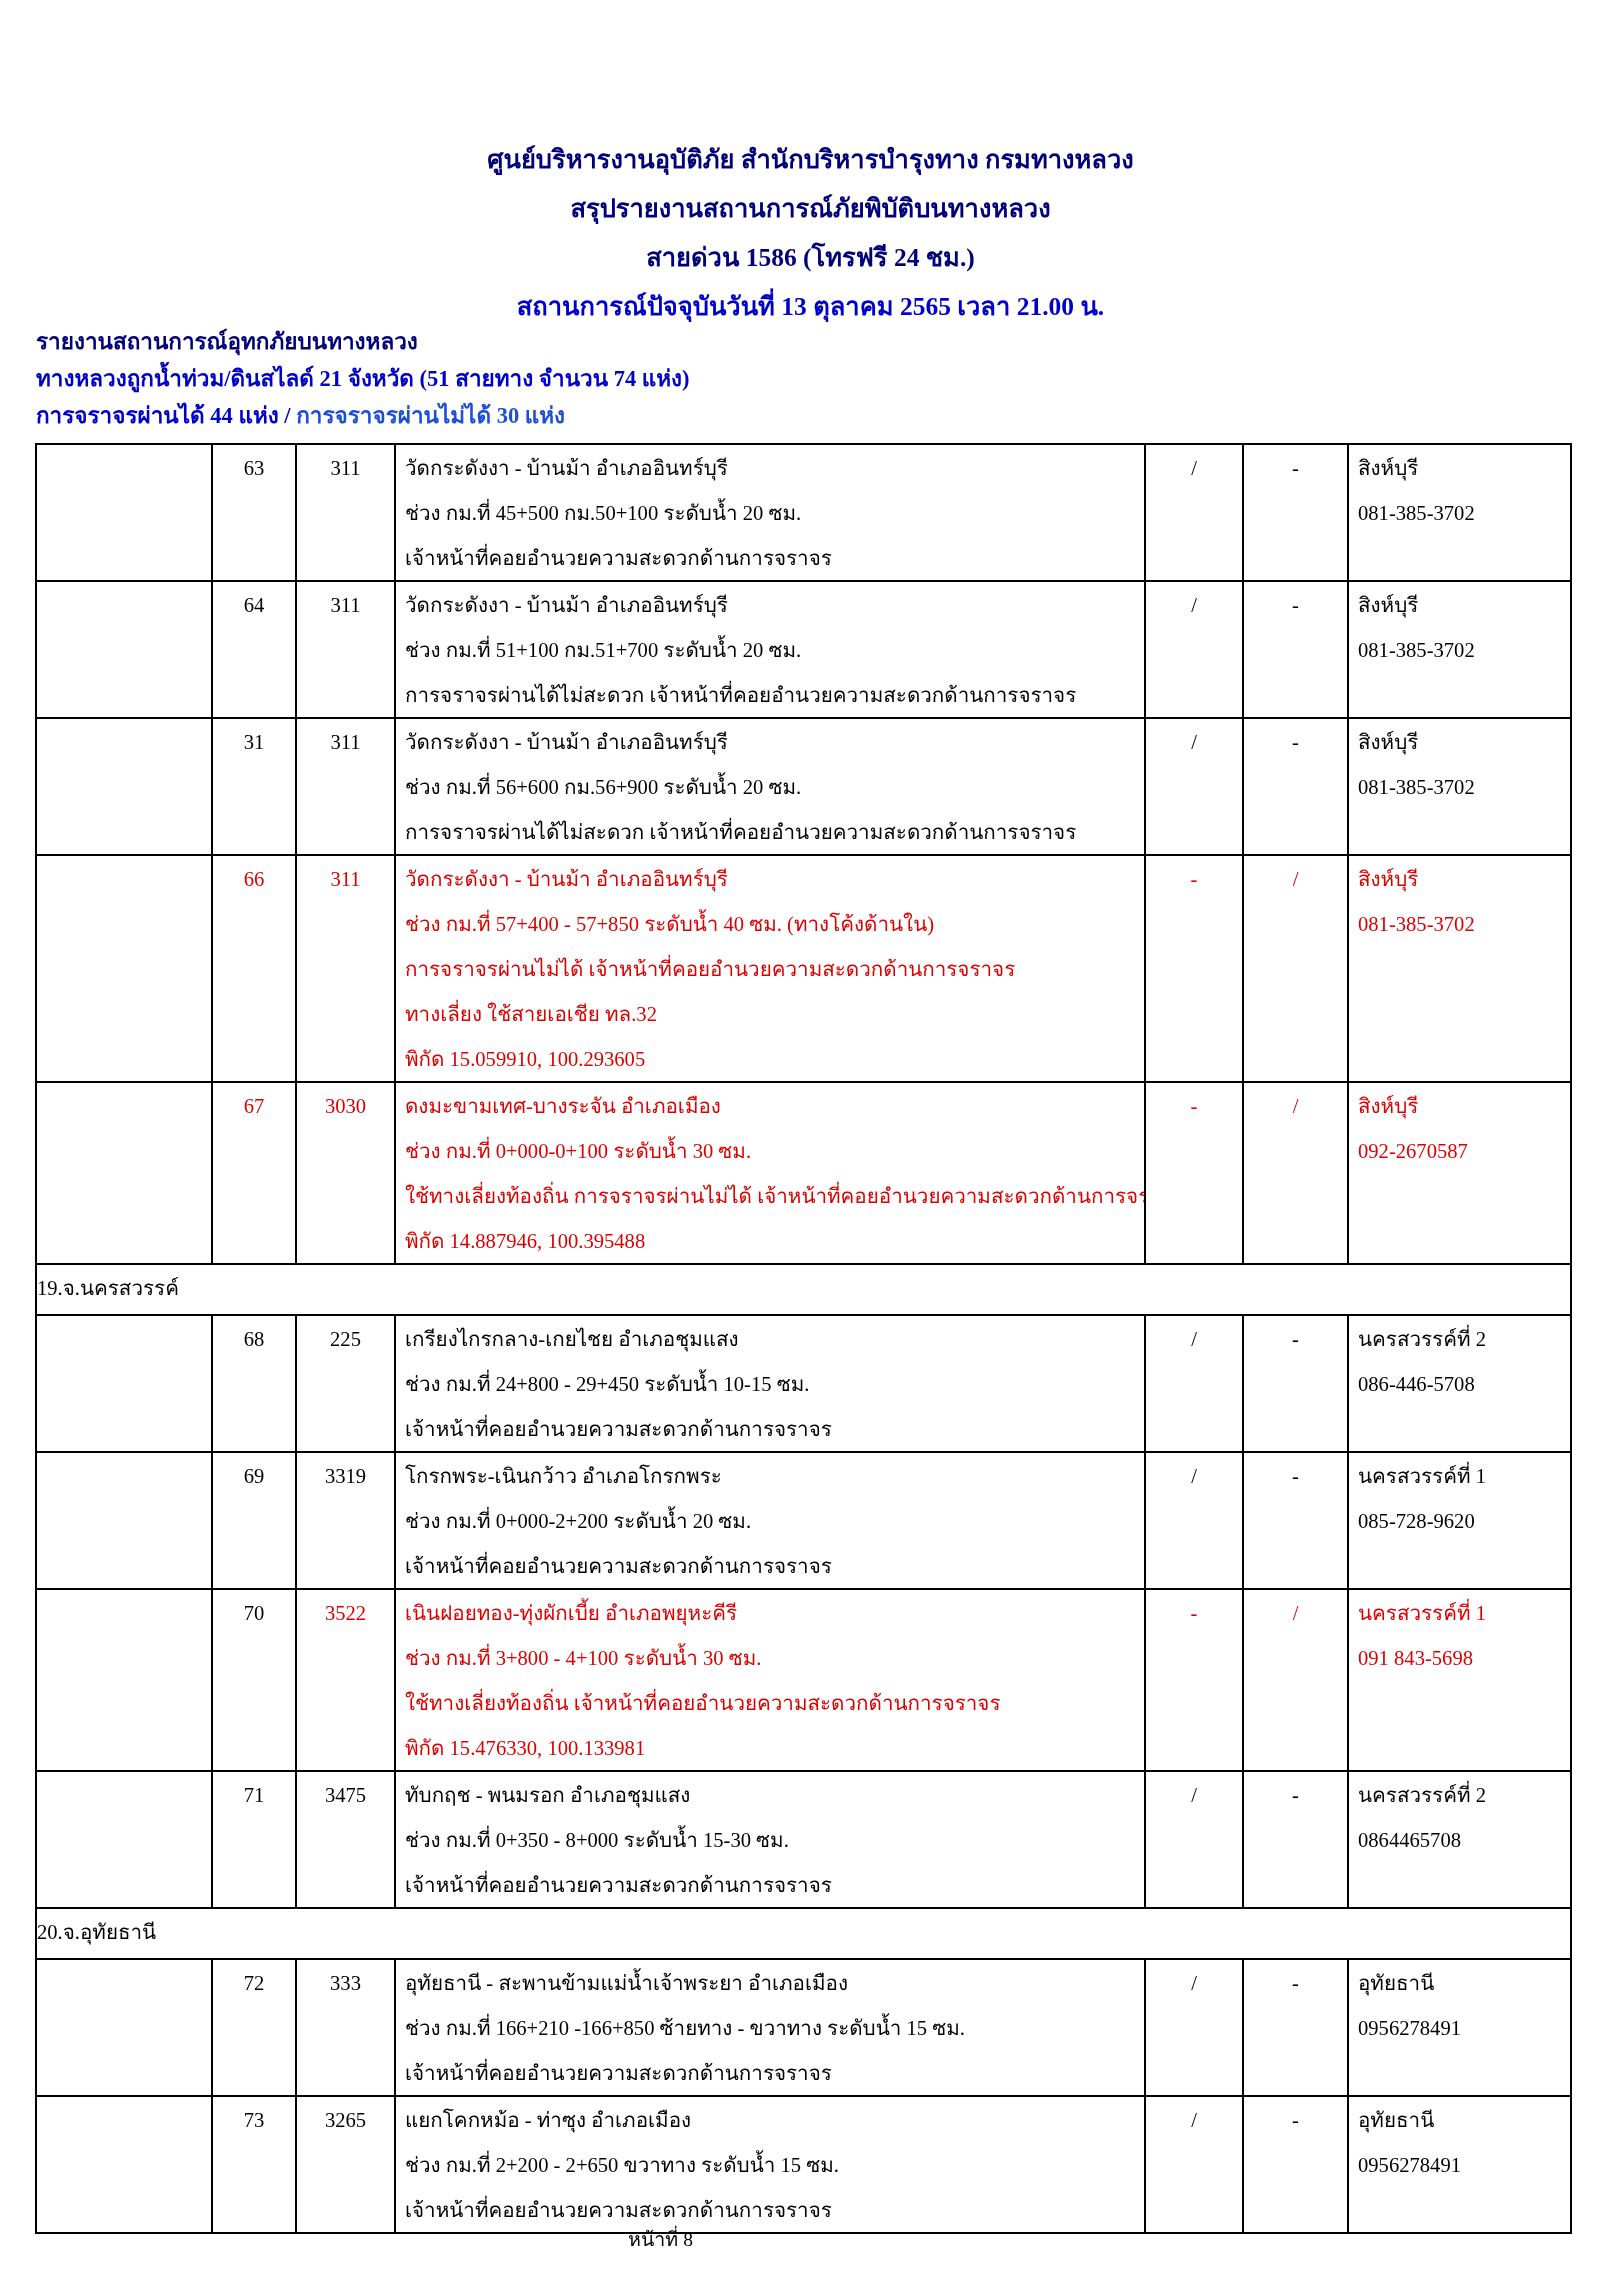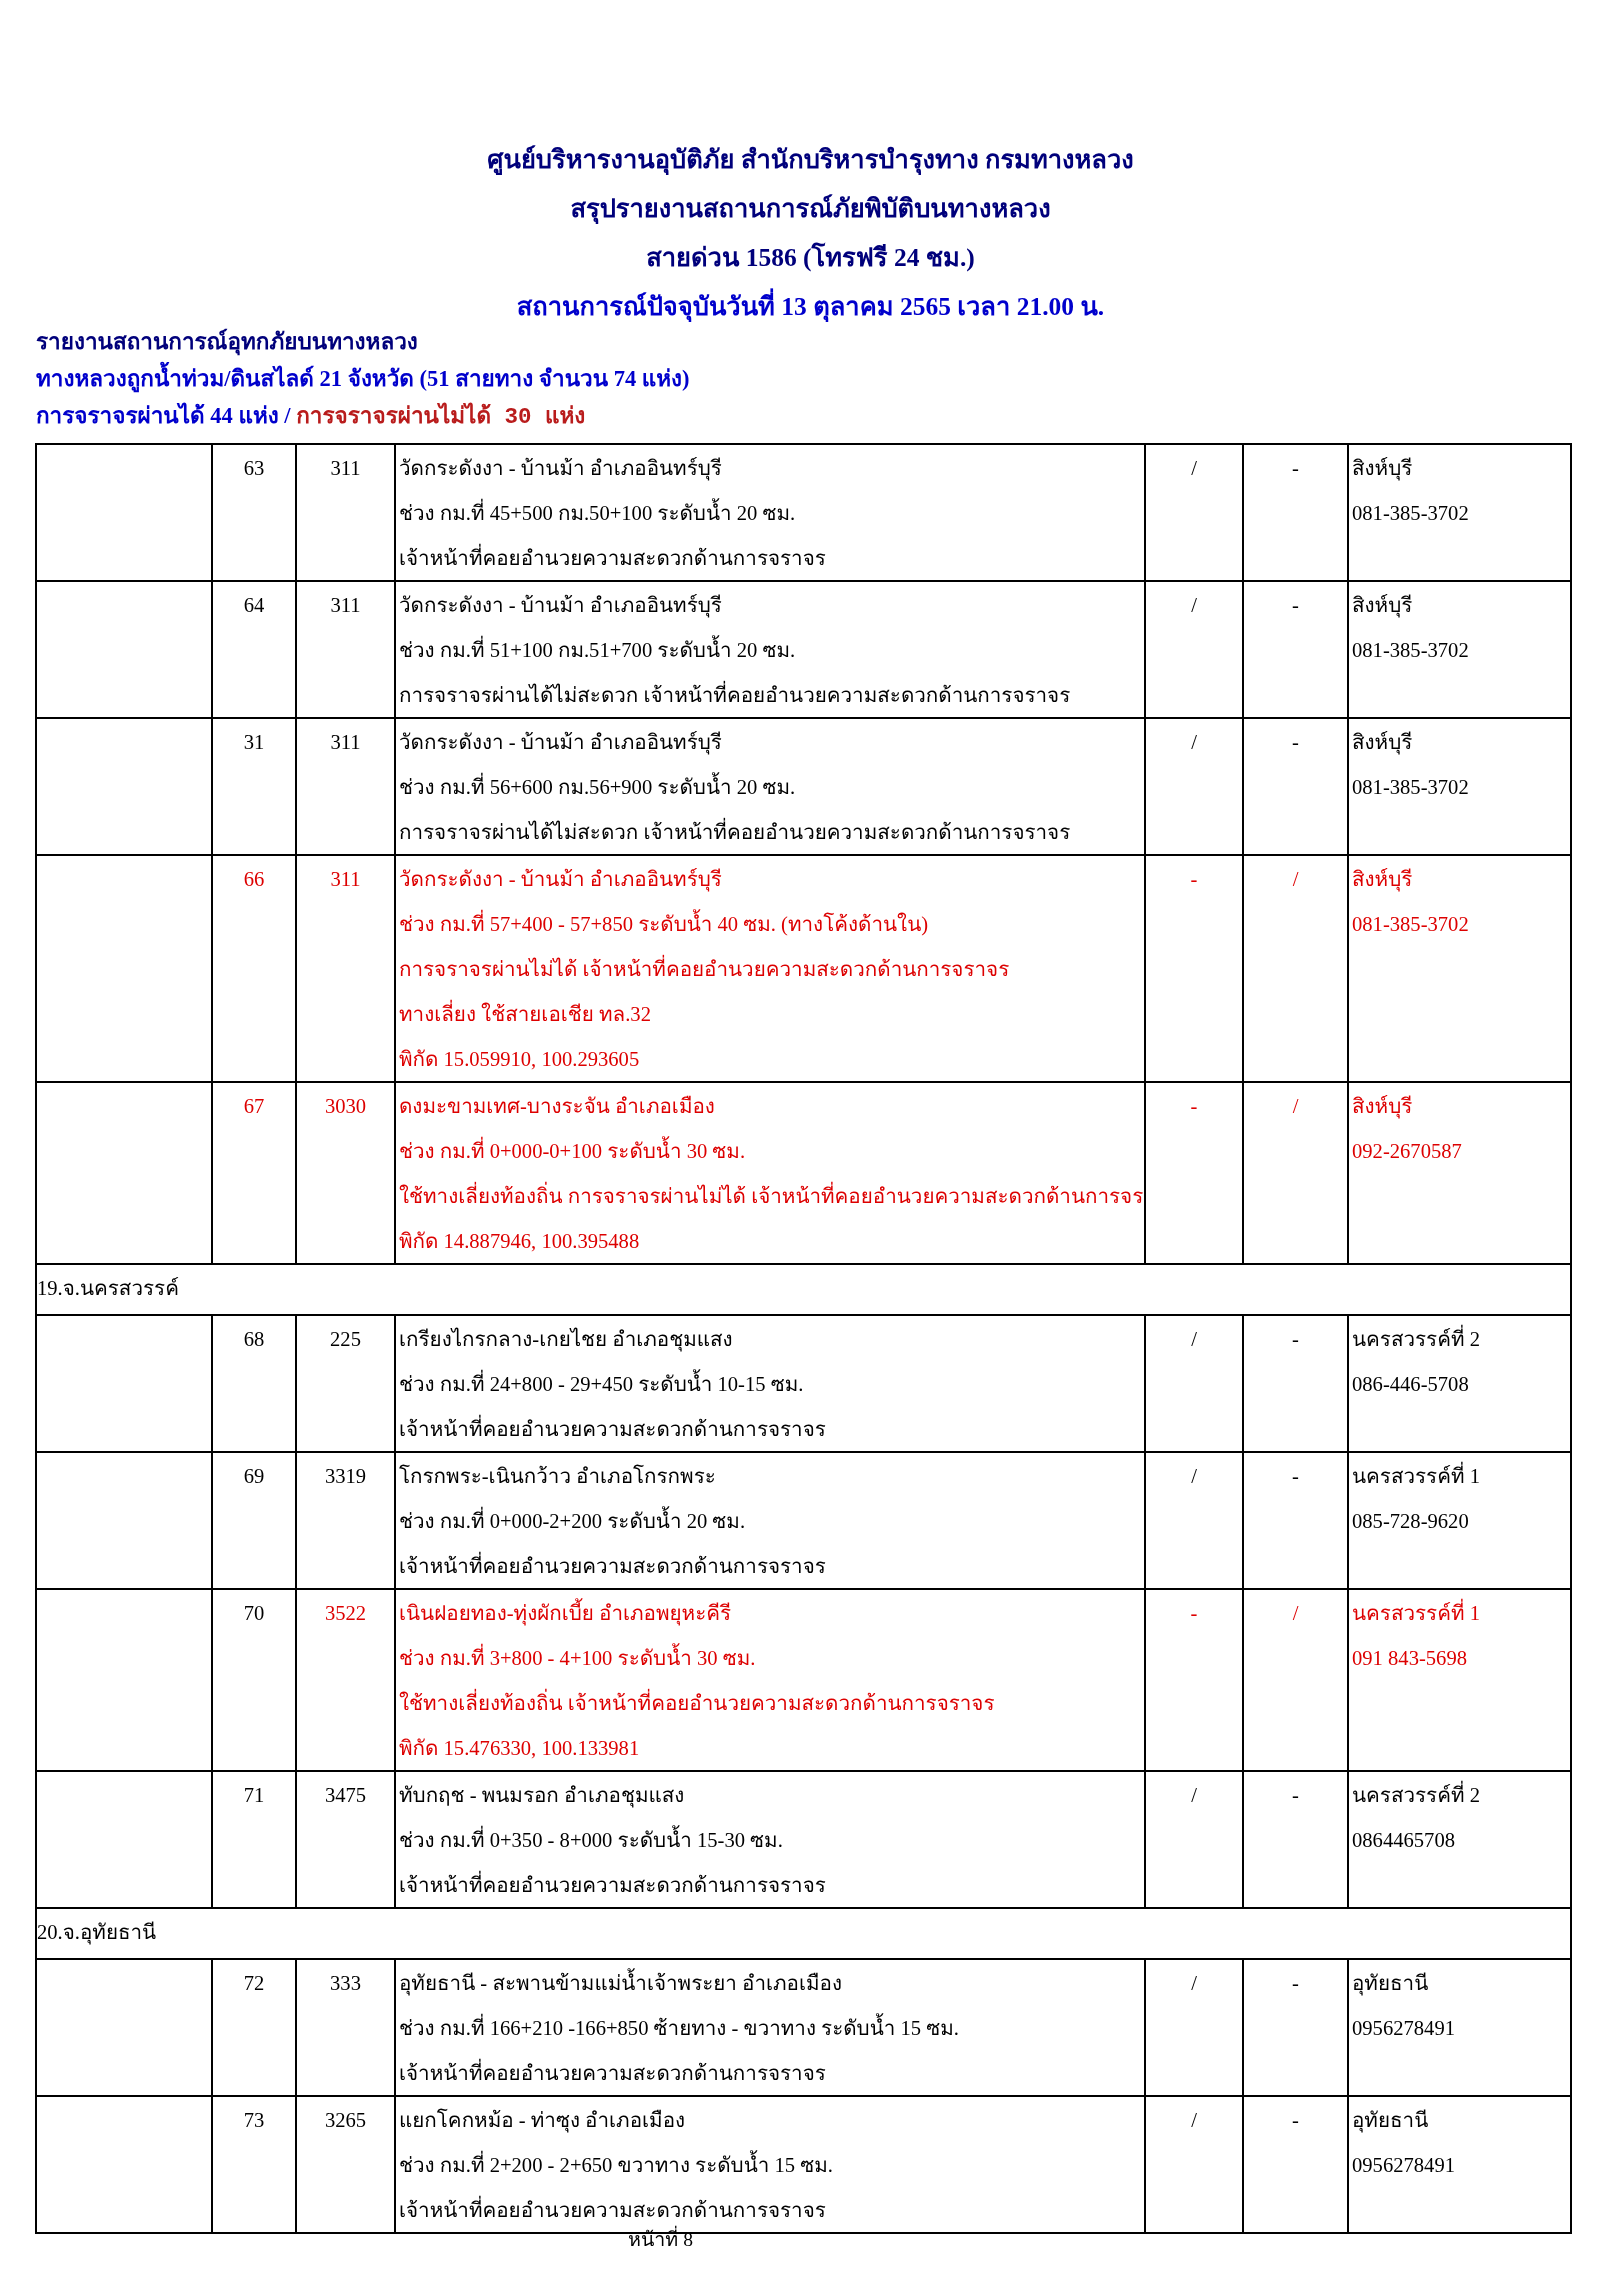--- a/index.html
+++ b/index.html
@@ -8,39 +8,39 @@
     width:1621px;height:2293px;
     background:#ffffff;
     font-family:"Liberation Serif","DejaVu Serif",serif;
     color:#000000;
     overflow:hidden;
   }
   .doc-header{position:absolute;top:135px;left:0;width:1621px;text-align:center;}
   .doc-header div{line-height:49px;font-weight:bold;font-size:25.5px;}
   .navy{color:#00007b;}
   .blue{color:#0000cc;}
-  .red-text{color:#b91c1c;font-family:Liberation Mono, monospace;}
+  .red-text{color:#1d4ed8;}
   .intro{position:absolute;top:323px;left:36px;width:1549px;}
   .intro div{line-height:37px;font-weight:bold;font-size:22.5px;}
   table.report{
     position:absolute;left:35px;top:443px;
     width:1536px;table-layout:fixed;
     border-collapse:collapse;
   }
   table.report td{
     border-left:2px solid #000;border-right:2px solid #000;
     border-top:2.9px solid #000;border-bottom:2.9px solid #000;
     vertical-align:top;
     font-size:20.6px;
     padding:0;
     overflow:hidden;
   }
   td.c-center{text-align:center;}
   td .ln{line-height:43px;padding-top:2px;white-space:nowrap;}
-  td.c-desc .ln, td.c-office .ln{padding-left:3px;padding-right:2px;}
+  td.c-desc .ln, td.c-office .ln{padding-left:9px;padding-right:2px;}
   tr.red-row td{color:#dd0000;}
   tr.red-row td.keep-black{color:#000000;}
   td.c-section{
     height:49px;font-size:20.6px;line-height:47px;padding-left:3.9px;
     color:#000000;white-space:nowrap;
   }
   .page-footer{
     position:absolute;top:2223px;left:0;width:1321px;
     text-align:center;font-size:19.6px;color:#000000;
   }

